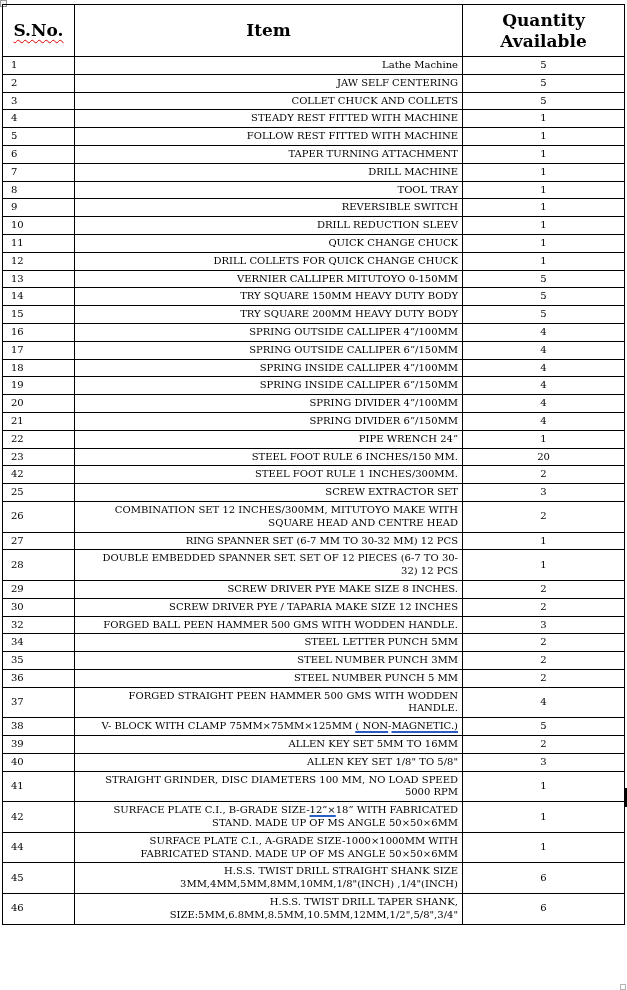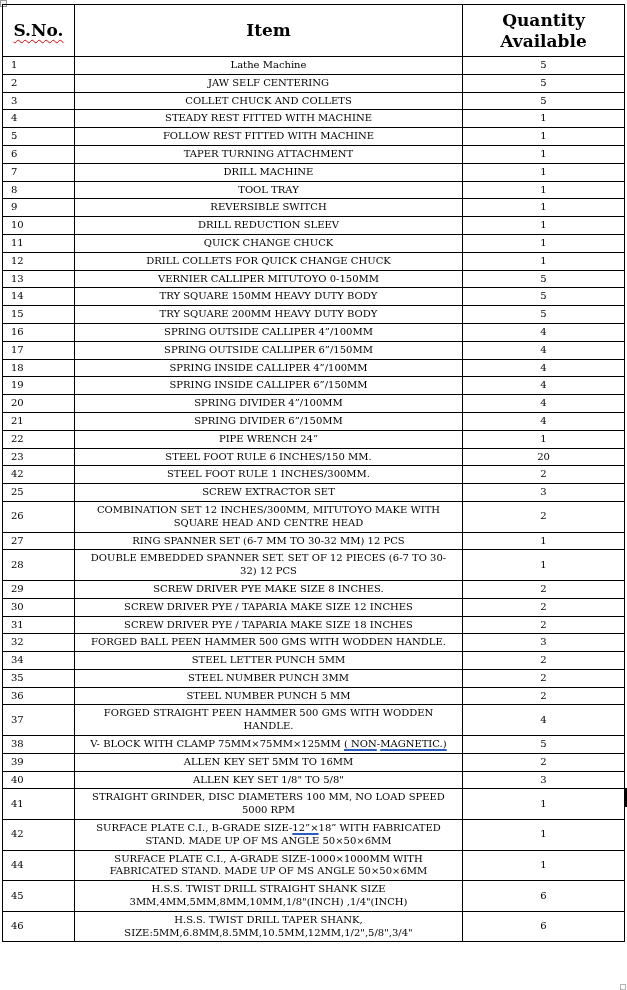--- a/index.html
+++ b/index.html
@@ -35,21 +35,21 @@
   col.c-item{width:388px;}
   col.c-qty{width:162px;}
   th{
     font-weight:bold;font-size:17px;line-height:21px;
     text-align:center;padding:4px 2px;height:52px;
   }
   td{
     font-size:10px;line-height:12.8px;padding:2px 4px;
   }
   td.sno{padding-left:8px;text-align:left;height:17.5px;}
-  td.item{text-align:center;white-space:pre-line;}
+  td.item{text-align:right;white-space:pre-line;}
   td.qty{text-align:center;}
   .wavy{
     text-decoration-line:underline;
     text-decoration-style:wavy;
     text-decoration-color:#e00000;
     text-decoration-thickness:1px;
     text-underline-offset:3px;
     text-decoration-skip-ink:none;
     text-align:center;
   }
@@ -229,25 +229,20 @@
         <td class="sno">29</td>
         <td class="item"><span>SCREW DRIVER PYE MAKE SIZE 8 INCHES.</span></td>
         <td class="qty">2</td>
       </tr>
       <tr>
         <td class="sno">30</td>
         <td class="item"><span>SCREW DRIVER PYE / TAPARIA MAKE SIZE 12 INCHES</span></td>
         <td class="qty">2</td>
       </tr>
       <tr>
-        <td class="sno">31</td>
-        <td class="item"><span>SCREW DRIVER PYE / TAPARIA MAKE SIZE 18 INCHES</span></td>
-        <td class="qty">2</td>
-      </tr>
-      <tr>
         <td class="sno">32</td>
         <td class="item"><span>FORGED BALL PEEN HAMMER  500 GMS WITH WODDEN HANDLE.</span></td>
         <td class="qty">3</td>
       </tr>
       <tr>
         <td class="sno">34</td>
         <td class="item"><span>STEEL LETTER PUNCH  5MM</span></td>
         <td class="qty">2</td>
       </tr>
       <tr>

